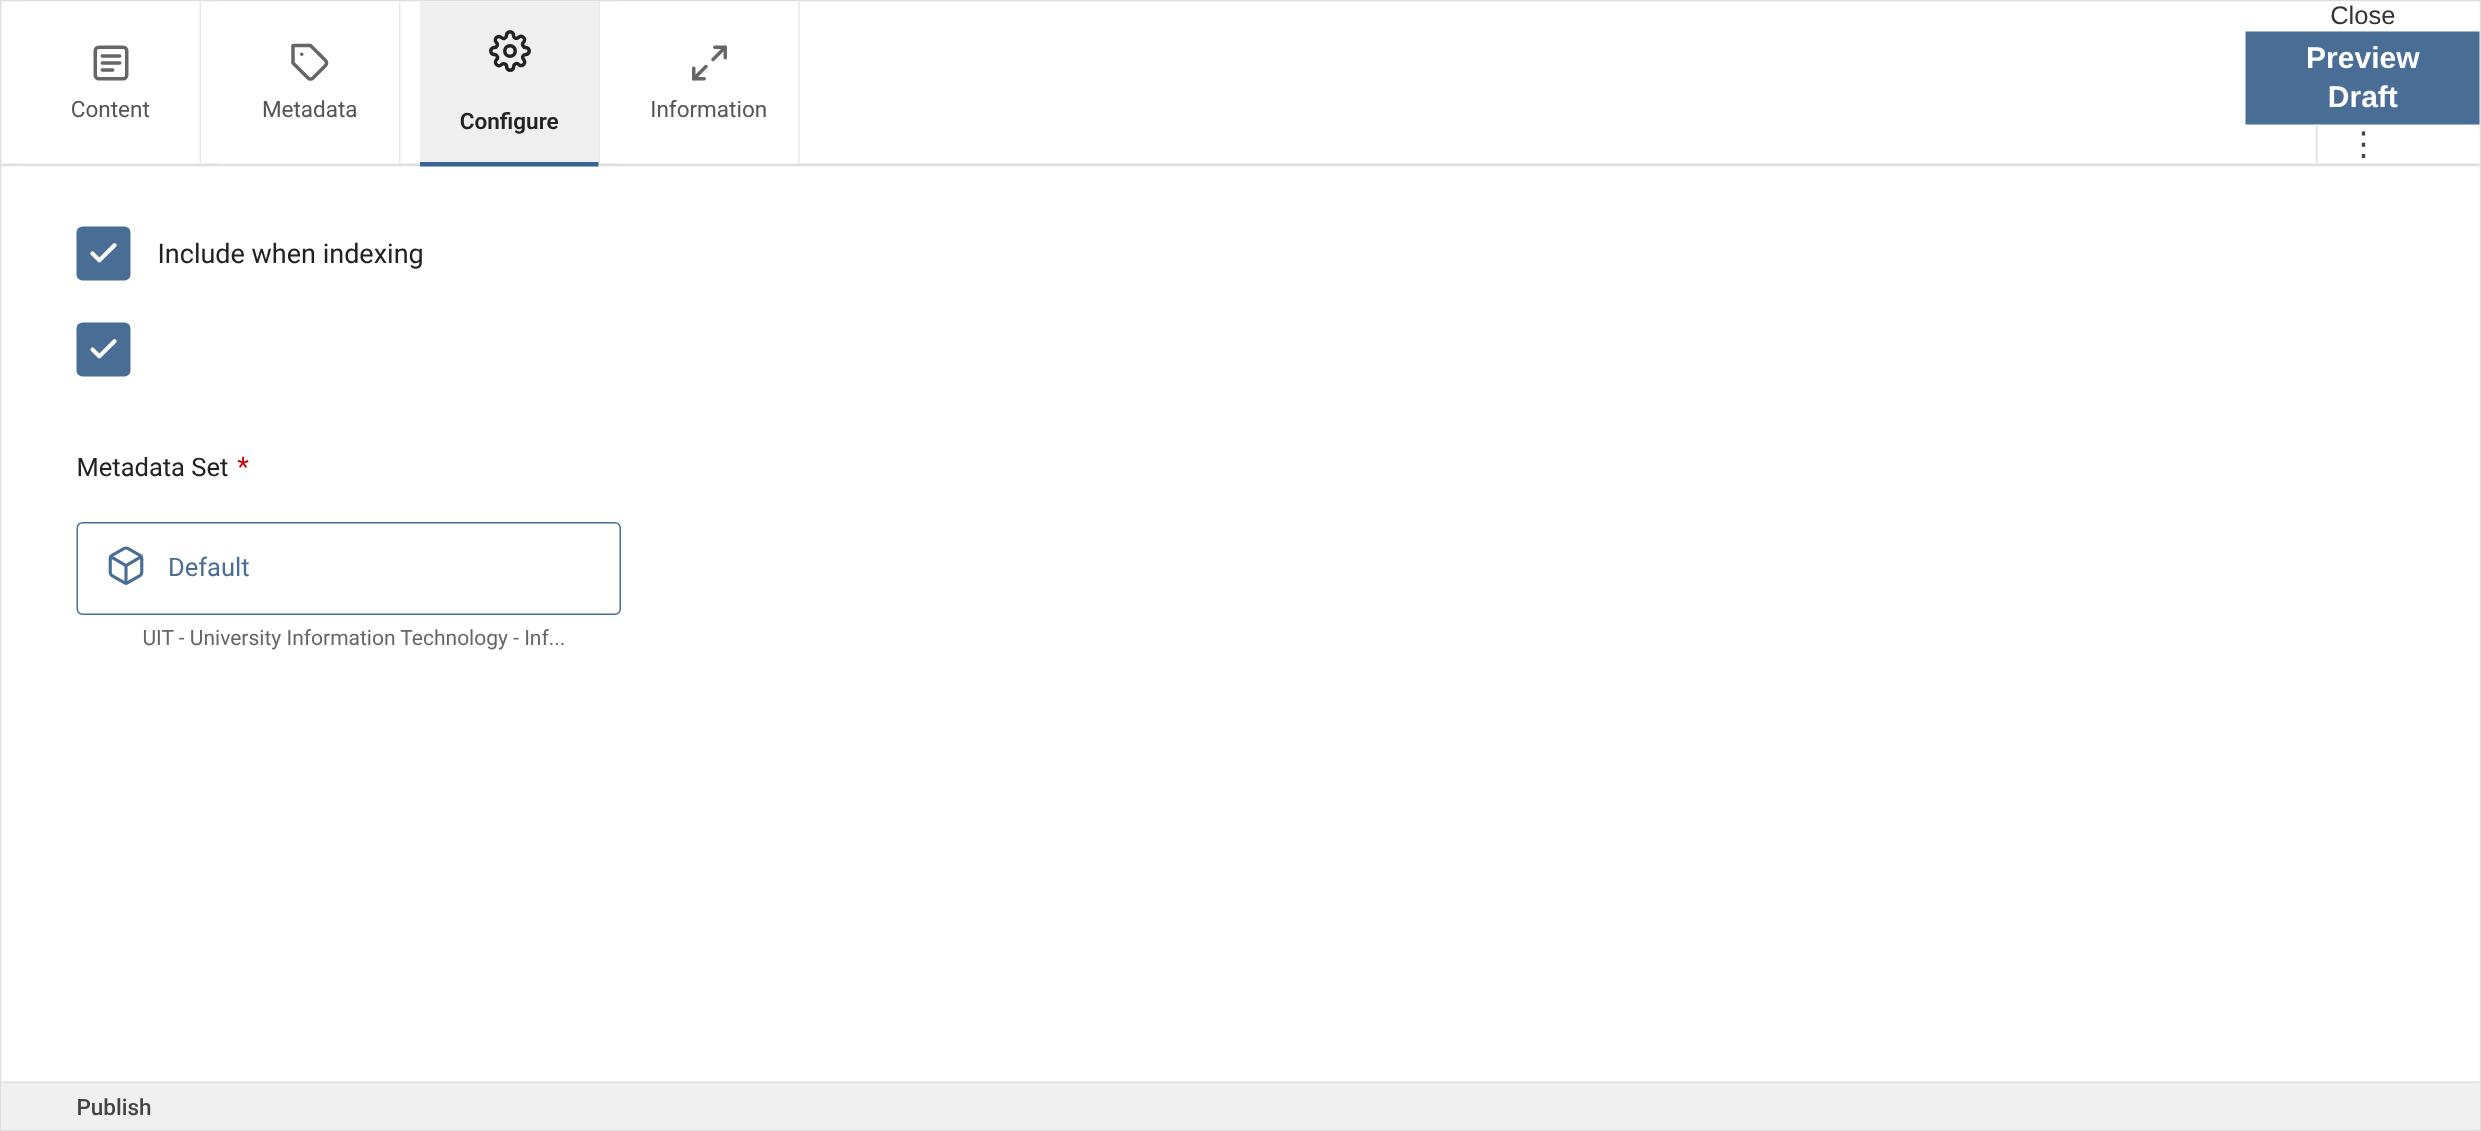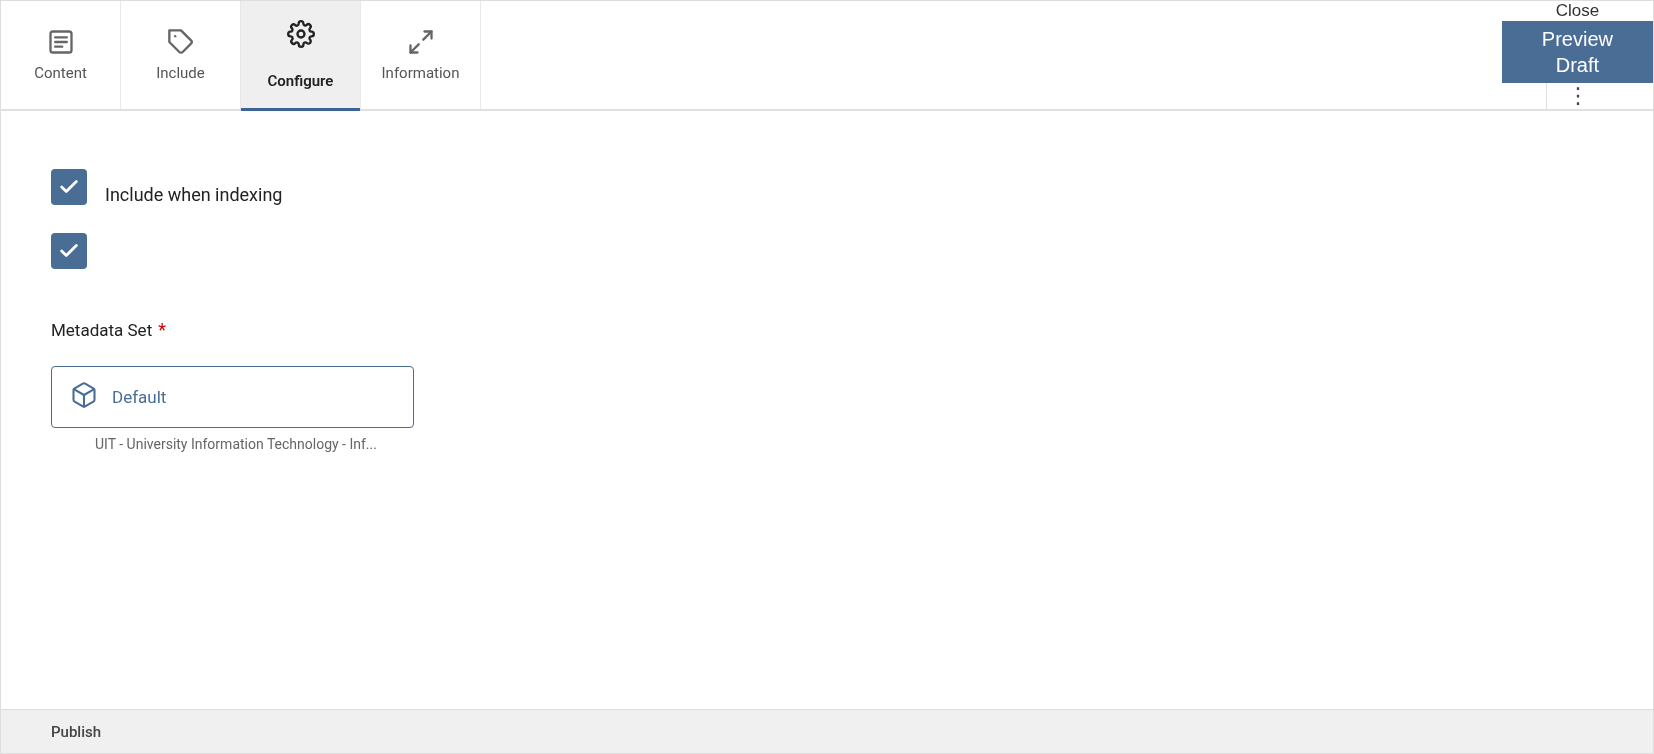--- a/index.html
+++ b/index.html
@@ -37,20 +37,21 @@
       justify-content: center;
       padding: 0 14px;
       cursor: pointer;
       border-right: 1px solid #e8e8e8;
       gap: 8px;
       min-width: 120px;
       background: #ffffff;
       position: relative;
       color: #555;
       font-size: 15px;
+      margin-left: 13px;
     }
 
     .toolbar-tab.active {
       background: #efefef;
       color: #222;
       font-weight: 600;
       gap: 24px;
     }
 
     .toolbar-tab.active::after {
@@ -87,21 +88,21 @@
       background: none;
       border: none;
     }
 
     .preview-draft-btn {
       height: 86px;
       padding: 0 40px;
       background: #4a6d96;
       color: #ffffff;
       font-size: 20px;
-      font-weight: 400;
+      font-weight: 700;
       border: none;
       cursor: pointer;
       line-height: 1.3;
       text-align: center;
     }
 
     .more-btn {
       padding: 0 20px;
       background: none;
       border: none;
@@ -115,24 +116,23 @@
     .main-content {
       flex: 1;
       background: #ffffff;
       padding: 40px 50px;
       overflow-y: auto;
     }
 
     
     .checkbox-row {
       display: flex;
-      align-items: flex-end;
+      align-items: center;
       gap: 18px;
       margin-bottom: 28px;
-      margin-top: 18px;
     }
 
     .checkbox-box {
       width: 36px;
       height: 36px;
       background: #4a6d96;
       border-radius: 4px;
       display: flex;
       align-items: center;
       justify-content: center;
@@ -199,21 +199,21 @@
 
     .metadata-sub-label {
       font-size: 14px;
       color: #666;
       margin-top: 8px;
       margin-left: 44px;
     }
 
     
     .bottom-bar {
-      height: 44px;
+      height: 32px;
       background: #f0f0f0;
       border-top: 1px solid #ddd;
       display: flex;
       align-items: center;
       padding: 0 50px;
       flex-shrink: 0;
     }
 
     .bottom-bar-text {
       font-size: 15px;
@@ -236,21 +236,21 @@
         <line x1="7" y1="16" x2="13" y2="16"></line>
       </svg>
       <span>Content</span>
     </div>
 
     <div class="toolbar-tab">
       <svg viewBox="0 0 24 24" fill="none" stroke="#666" stroke-width="2" stroke-linecap="round" stroke-linejoin="round">
         <path d="M20.59 13.41l-7.17 7.17a2 2 0 01-2.83 0L2 12V2h10l8.59 8.59a2 2 0 010 2.82z"></path>
         <line x1="7" y1="7" x2="7.01" y2="7"></line>
       </svg>
-      <span>Include</span>
+      <span>Metadata</span>
     </div>
 
     <div class="toolbar-tab active">
       <svg viewBox="0 0 24 24" fill="none" stroke="#222" stroke-width="2" stroke-linecap="round" stroke-linejoin="round">
         <circle cx="12" cy="12" r="3"></circle>
         <path d="M19.4 15a1.65 1.65 0 00.33 1.82l.06.06a2 2 0 010 2.83 2 2 0 01-2.83 0l-.06-.06a1.65 1.65 0 00-1.82-.33 1.65 1.65 0 00-1 1.51V21a2 2 0 01-4 0v-.09A1.65 1.65 0 009 19.4a1.65 1.65 0 00-1.82.33l-.06.06a2 2 0 01-2.83-2.83l.06-.06A1.65 1.65 0 004.68 15a1.65 1.65 0 00-1.51-1H3a2 2 0 010-4h.09A1.65 1.65 0 004.6 9a1.65 1.65 0 00-.33-1.82l-.06-.06a2 2 0 012.83-2.83l.06.06A1.65 1.65 0 009 4.68a1.65 1.65 0 001-1.51V3a2 2 0 014 0v.09a1.65 1.65 0 001 1.51 1.65 1.65 0 001.82-.33l.06-.06a2 2 0 012.83 2.83l-.06.06A1.65 1.65 0 0019.4 9a1.65 1.65 0 001.51 1H21a2 2 0 010 4h-.09a1.65 1.65 0 00-1.51 1z"></path>
       </svg>
       <span>Configure</span>
     </div>
 

